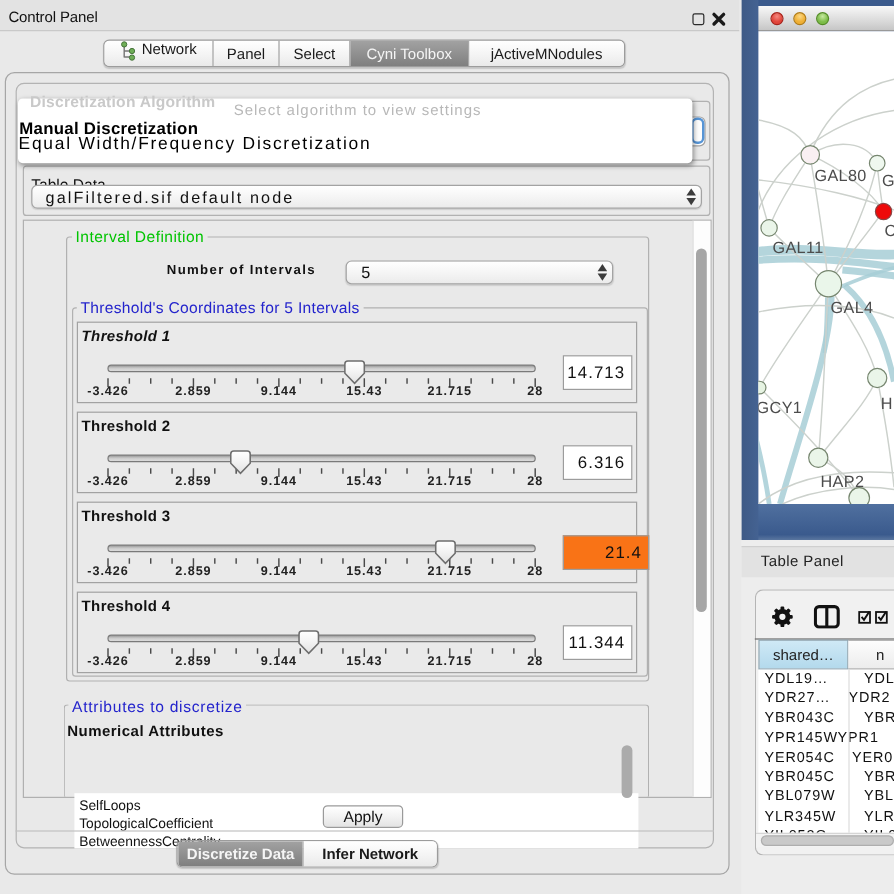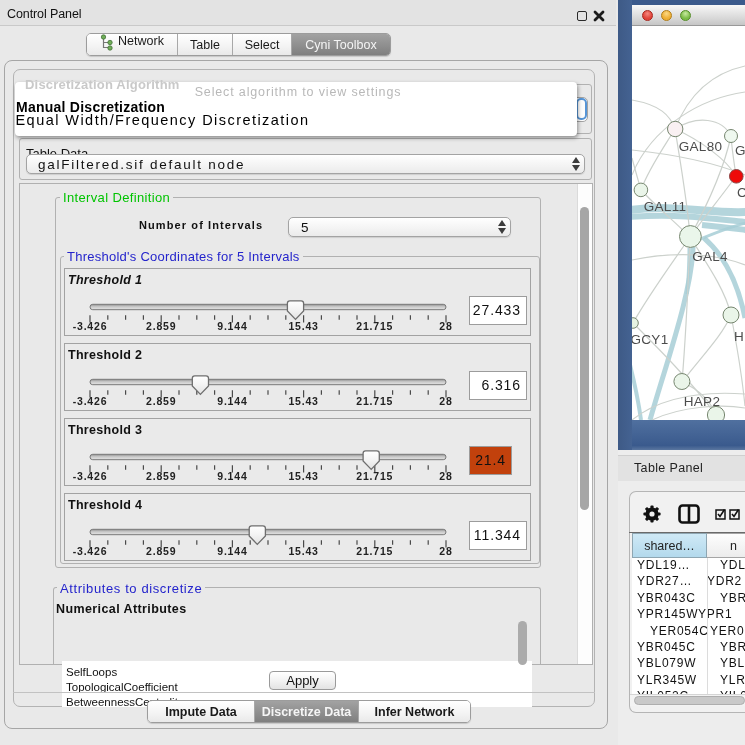--- a/index.html
+++ b/index.html
@@ -18,23 +18,24 @@
 <svg class="a" style="left:593px;top:10px;" width="12" height="12" viewBox="0 0 12 12">
     <path d="M2 2 L10 10 M10 2 L2 10" stroke="#1a1a1a" stroke-width="2.8" stroke-linecap="round"></path>
   </svg>
 <div class="a" style="left:86px;top:33px;height:23px;display:flex;border:1px solid #9c9c9c;border-radius:5px;overflow:hidden;box-shadow:0 1px 1px rgba(0,0,0,0.15);">
 <div style="width:90px;background:linear-gradient(#ffffff,#f3f3f3 60%,#e9e9e9);color:#1a1a1a;display:flex;align-items:flex-start;justify-content:center;font-size:12.5px;"><svg width="13" height="17" viewBox="0 0 13 17" style="margin-right:5px;">
         <path d="M3.5 3.5 V14 M3.5 8.5 H9.5 M3.5 13.5 H9.5" stroke="#777" stroke-width="1.2" fill="none"></path>
         <circle cx="3.5" cy="3" r="2.2" fill="#6fae57" stroke="#44713a" stroke-width="0.8"></circle>
         <circle cx="10" cy="8.5" r="2.2" fill="#6fae57" stroke="#44713a" stroke-width="0.8"></circle>
         <circle cx="10" cy="14" r="2.2" fill="#6fae57" stroke="#44713a" stroke-width="0.8"></circle>
       </svg>Network</div>
-<div style="width:55px;background:linear-gradient(#ffffff,#f3f3f3 60%,#e9e9e9);color:#1a1a1a;border-left:1px solid #a8a8a8;display:flex;align-items:center;justify-content:center;font-size:12.5px;">Table</div>
+<div style="width:55px;background:linear-gradient(#ffffff,#f3f3f3 60%,#e9e9e9);color:#1a1a1a;border-left:1px solid #a8a8a8;display:flex;align-items:center;justify-content:center;font-size:12.5px;">Panel</div>
 <div style="width:59px;background:linear-gradient(#ffffff,#f3f3f3 60%,#e9e9e9);color:#1a1a1a;border-left:1px solid #a8a8a8;display:flex;align-items:center;justify-content:center;font-size:12.5px;">Select</div>
 <div style="width:99px;background:linear-gradient(#a2a2a2,#7f7f7f);color:#f5f5f5;border-left:1px solid #a8a8a8;display:flex;align-items:center;justify-content:center;font-size:12.5px;">Cyni Toolbox</div>
+<div style="width:130px;background:linear-gradient(#ffffff,#f3f3f3 60%,#e9e9e9);color:#1a1a1a;border-left:1px solid #a8a8a8;display:flex;align-items:center;justify-content:center;font-size:12.5px;">jActiveMNodules</div>
 </div>
 <div class="a" style="left:3.5px;top:60px;width:604px;height:669px;border:1px solid #a6a6a6;border-radius:8px;background:#e9e9e9;"></div>
 <div class="a" style="left:13px;top:69px;width:582px;height:638px;border:1px solid #b3b3b3;border-radius:7px;background:#e9e9e9;"></div>
 <div class="gb" style="left:19px;top:84px;width:573px;height:50px;"></div>
 <div class="a" style="left:560px;top:97px;width:28px;height:25px;border:1px solid #a3a3a3;border-radius:0 5px 5px 0;background:#fff;"></div>
 <div class="a" style="left:576px;top:98px;width:11px;height:22px;border:2.5px solid #5795d6;border-radius:5px;background:#fdfdfd;"></div>
 <div class="gb" style="left:19px;top:138px;width:573px;height:42px;"></div>
 <div class="gbl" style="left:23px;top:146px;font-size:13px;color:#111;">Table Data</div>
 <div class="combo" style="left:26px;top:154px;width:559px;height:20px;"></div>
 <div class="ct" style="left:38px;top:156.5px;letter-spacing:1.75px;">galFiltered.sif default node</div>
@@ -75,21 +76,21 @@
     <rect x="14.0" y="6.3" width="356.0" height="5.4" rx="2.7" fill="url(#tg268)" stroke="#7a7a7a" stroke-width="1"></rect>
     <path d="M 14.0 17.3 V 24.4 M 31.8 17.3 V 21.8 M 49.6 17.3 V 21.8 M 67.4 17.3 V 21.8 M 85.2 17.3 V 24.4 M 103.0 17.3 V 21.8 M 120.8 17.3 V 21.8 M 138.6 17.3 V 21.8 M 156.4 17.3 V 24.4 M 174.2 17.3 V 21.8 M 192.0 17.3 V 21.8 M 209.8 17.3 V 21.8 M 227.6 17.3 V 24.4 M 245.4 17.3 V 21.8 M 263.2 17.3 V 21.8 M 281.0 17.3 V 21.8 M 298.8 17.3 V 24.4 M 316.6 17.3 V 21.8 M 334.4 17.3 V 21.8 M 352.2 17.3 V 21.8 M 370.0 17.3 V 24.4" stroke="#4a4a4a" stroke-width="1.2"></path>
     <text x="14.0" y="31.5" font-size="10.5" font-weight="bold" letter-spacing="0.8" fill="#222" text-anchor="middle" font-family="Liberation Sans">-3.426</text>
     <text x="85.2" y="31.5" font-size="10.5" font-weight="bold" letter-spacing="0.8" fill="#222" text-anchor="middle" font-family="Liberation Sans">2.859</text>
     <text x="156.4" y="31.5" font-size="10.5" font-weight="bold" letter-spacing="0.8" fill="#222" text-anchor="middle" font-family="Liberation Sans">9.144</text>
     <text x="227.6" y="31.5" font-size="10.5" font-weight="bold" letter-spacing="0.8" fill="#222" text-anchor="middle" font-family="Liberation Sans">15.43</text>
     <text x="298.8" y="31.5" font-size="10.5" font-weight="bold" letter-spacing="0.8" fill="#222" text-anchor="middle" font-family="Liberation Sans">21.715</text>
     <text x="370.0" y="31.5" font-size="10.5" font-weight="bold" letter-spacing="0.8" fill="#222" text-anchor="middle" font-family="Liberation Sans">28</text>
     <path d="M 211.4 13 L 211.4 5.3 Q 211.4 2.8 213.9 2.8 L 225.1 2.8 Q 227.6 2.8 227.6 5.3 L 227.6 13 L 219.5 21.4 Z" fill="url(#th268)" stroke="#6e6e6e" stroke-width="1.3"></path>
   </svg>
-<div class="a" style="left:469px;top:296px;width:58px;height:29px;background:#fff;border:1px solid #9c9c9c;font-size:14px;color:#111;text-align:right;line-height:27px;padding-right:5px;letter-spacing:0.9px;">27.433</div>
+<div class="a" style="left:469px;top:296px;width:58px;height:29px;background:#fff;border:1px solid #9c9c9c;font-size:14px;color:#111;text-align:right;line-height:27px;padding-right:5px;letter-spacing:0.9px;">14.713</div>
 <div class="a" style="left:64px;top:343px;width:467px;height:68px;border:1px solid #a2a2a2;background:#eaeaea;"></div>
 <div class="a" style="left:68px;top:348px;font-size:12.5px;font-weight:bold;color:#111;letter-spacing:0.3px;">Threshold 2</div>
 <svg class="a" style="left:56px;top:373px;" width="400" height="38" viewBox="-20 0 400 38">
     <defs>
       <linearGradient id="tg343" x1="0" y1="0" x2="0" y2="1">
         <stop offset="0" stop-color="#8f8f8f"></stop>
         <stop offset="0.45" stop-color="#c9c9c9"></stop>
         <stop offset="0.8" stop-color="#dadada"></stop>
         <stop offset="1" stop-color="#cfcfcf"></stop>
       </linearGradient>
@@ -129,21 +130,21 @@
     <rect x="14.0" y="6.3" width="356.0" height="5.4" rx="2.7" fill="url(#tg418)" stroke="#7a7a7a" stroke-width="1"></rect>
     <path d="M 14.0 17.3 V 24.4 M 31.8 17.3 V 21.8 M 49.6 17.3 V 21.8 M 67.4 17.3 V 21.8 M 85.2 17.3 V 24.4 M 103.0 17.3 V 21.8 M 120.8 17.3 V 21.8 M 138.6 17.3 V 21.8 M 156.4 17.3 V 24.4 M 174.2 17.3 V 21.8 M 192.0 17.3 V 21.8 M 209.8 17.3 V 21.8 M 227.6 17.3 V 24.4 M 245.4 17.3 V 21.8 M 263.2 17.3 V 21.8 M 281.0 17.3 V 21.8 M 298.8 17.3 V 24.4 M 316.6 17.3 V 21.8 M 334.4 17.3 V 21.8 M 352.2 17.3 V 21.8 M 370.0 17.3 V 24.4" stroke="#4a4a4a" stroke-width="1.2"></path>
     <text x="14.0" y="31.5" font-size="10.5" font-weight="bold" letter-spacing="0.8" fill="#222" text-anchor="middle" font-family="Liberation Sans">-3.426</text>
     <text x="85.2" y="31.5" font-size="10.5" font-weight="bold" letter-spacing="0.8" fill="#222" text-anchor="middle" font-family="Liberation Sans">2.859</text>
     <text x="156.4" y="31.5" font-size="10.5" font-weight="bold" letter-spacing="0.8" fill="#222" text-anchor="middle" font-family="Liberation Sans">9.144</text>
     <text x="227.6" y="31.5" font-size="10.5" font-weight="bold" letter-spacing="0.8" fill="#222" text-anchor="middle" font-family="Liberation Sans">15.43</text>
     <text x="298.8" y="31.5" font-size="10.5" font-weight="bold" letter-spacing="0.8" fill="#222" text-anchor="middle" font-family="Liberation Sans">21.715</text>
     <text x="370.0" y="31.5" font-size="10.5" font-weight="bold" letter-spacing="0.8" fill="#222" text-anchor="middle" font-family="Liberation Sans">28</text>
     <path d="M 287.1 13 L 287.1 5.3 Q 287.1 2.8 289.6 2.8 L 300.8 2.8 Q 303.3 2.8 303.3 5.3 L 303.3 13 L 295.2 21.4 Z" fill="url(#th418)" stroke="#6e6e6e" stroke-width="1.3"></path>
   </svg>
-<div class="a" style="left:469px;top:446px;width:43px;height:29px;background:#c2410c;border:1px solid #9c9c9c;font-size:14px;color:#111;text-align:right;line-height:27px;padding-right:5px;letter-spacing:0.9px;">21.4</div>
+<div class="a" style="left:469px;top:446px;width:72px;height:29px;background:#f97316;border:1px solid #9c9c9c;font-size:14px;color:#111;text-align:right;line-height:27px;padding-right:5px;letter-spacing:0.9px;">21.4</div>
 <div class="a" style="left:64px;top:493px;width:467px;height:68px;border:1px solid #a2a2a2;background:#eaeaea;"></div>
 <div class="a" style="left:68px;top:498px;font-size:12.5px;font-weight:bold;color:#111;letter-spacing:0.3px;">Threshold 4</div>
 <svg class="a" style="left:56px;top:523px;" width="400" height="38" viewBox="-20 0 400 38">
     <defs>
       <linearGradient id="tg493" x1="0" y1="0" x2="0" y2="1">
         <stop offset="0" stop-color="#8f8f8f"></stop>
         <stop offset="0.45" stop-color="#c9c9c9"></stop>
         <stop offset="0.8" stop-color="#dadada"></stop>
         <stop offset="1" stop-color="#cfcfcf"></stop>
       </linearGradient>
@@ -167,21 +168,20 @@
 <div class="a" style="left:53px;top:587px;width:488px;height:77px;border:1px solid #b1b1b1;border-bottom:none;border-radius:3px 3px 0 0;"></div>
 <div class="gbl" style="left:57px;top:581px;font-size:13px;color:#2424cc;letter-spacing:0.6px;">Attributes to discretize</div>
 <div class="a" style="left:56px;top:602px;font-size:12.5px;font-weight:bold;color:#111;letter-spacing:0.4px;">Numerical Attributes</div>
 <div class="a" style="left:62px;top:618.5px;width:470px;height:46px;background:#fff;overflow:hidden;margin-top:42px;">
     <div style="font-size:11.5px;color:#111;line-height:15.4px;padding:4px 0 0 4px;">SelfLoops<br>TopologicalCoefficient<br>BetweennessCentrality</div>
   </div>
 <div class="a" style="left:518px;top:621px;width:9px;height:44px;background:#ababab;border-radius:5px;"></div>
 <div class="a" style="left:269px;top:671px;width:67px;height:19px;border:1px solid #9a9a9a;border-radius:4px;background:linear-gradient(#ffffff,#f1f1f1 55%,#e3e3e3);font-size:13px;color:#111;text-align:center;line-height:17px;">Apply</div>
 <div class="a" style="left:13px;top:692px;width:582px;height:1px;background:#c2c2c2;"></div>
 <div class="a" style="left:147px;top:700px;height:23px;display:flex;border:1px solid #9c9c9c;border-radius:5px;overflow:hidden;box-shadow:0 1px 1px rgba(0,0,0,0.15);">
-<div style="width:106px;background:linear-gradient(#ffffff,#f3f3f3 60%,#e9e9e9);color:#1a1a1a;display:flex;align-items:center;justify-content:center;font-size:12.5px;font-weight:bold;">Impute Data</div>
 <div style="width:104px;background:linear-gradient(#a2a2a2,#7f7f7f);color:#f5f5f5;border-left:1px solid #a8a8a8;display:flex;align-items:center;justify-content:center;font-size:12.5px;font-weight:bold;">Discretize Data</div>
 <div style="width:112px;background:linear-gradient(#ffffff,#f3f3f3 60%,#e9e9e9);color:#1a1a1a;border-left:1px solid #a8a8a8;display:flex;align-items:center;justify-content:center;font-size:12.5px;font-weight:bold;">Infer Network</div>
 </div>
 <div class="a" style="left:618px;top:0;width:127px;height:745px;background:#ededed;"></div>
 <div class="a" style="left:618px;top:0;width:127px;height:450px;background:linear-gradient(90deg,#3e5a86,#4c6da1 25%,#44659c 75%,#31507f);"></div>
 <div class="a" style="left:632px;top:0;width:113px;height:4.5px;background:#3b5a8c;"></div>
 <div class="a" style="left:632px;top:420px;width:113px;height:30px;background:linear-gradient(#50709f,#3a5a8d 85%,#5a769f);"></div>
 <div class="a" style="left:632px;top:4.5px;width:113px;height:21.5px;background:linear-gradient(#f8f8f8,#d6d6d6 70%,#c6c6c6);border-bottom:1px solid #999;"></div>
 <div class="a" style="left:642.0px;top:10px;width:11px;height:11px;border-radius:50%;background:radial-gradient(circle at 50% 30%,#f4887f,#e1443a 60%,#e1443a);border:1px solid #a6241c;"></div>
 <div class="a" style="left:661.0px;top:10px;width:11px;height:11px;border-radius:50%;background:radial-gradient(circle at 50% 30%,#fbd884,#efaf34 60%,#efaf34);border:1px solid #b07c18;"></div>
@@ -266,21 +266,21 @@
     <path d="M3 6 L5 8.5 L9.5 1.5" fill="none" stroke="#111" stroke-width="1.6"></path>
   </svg>
 <div class="a" style="left:629px;top:531.5px;width:120px;height:1.5px;background:#6a6a6a;"></div>
 <div class="a" style="left:632px;top:533px;width:75px;height:25px;background:linear-gradient(#cfe9f6,#b3d9ec);border:1px solid #8ea6b2;font-size:12.5px;color:#222;text-align:center;line-height:24px;">shared…</div>
 <div class="a" style="left:707px;top:533px;width:39px;height:25px;background:linear-gradient(#fdfdfd,#ececec);border:1px solid #a5a5a5;border-left:none;border-right:none;font-size:12.5px;color:#222;padding-left:23px;line-height:24px;">n</div>
 <div class="a" style="left:632px;top:558px;width:113px;height:136px;background:#fff;overflow:hidden;">
 <div style="height:16.4px;font-size:12px;color:#111;letter-spacing:0.75px;white-space:nowrap;"><span style="display:inline-block;width:74px;padding-left:5px;">YDL19…</span><span style="padding-left:14px;">YDL1</span></div>
 <div style="height:16.4px;font-size:12px;color:#111;letter-spacing:0.75px;white-space:nowrap;"><span style="display:inline-block;width:61px;padding-left:5px;">YDR27…</span><span style="padding-left:14px;">YDR2</span></div>
 <div style="height:16.4px;font-size:12px;color:#111;letter-spacing:0.75px;white-space:nowrap;"><span style="display:inline-block;width:74px;padding-left:5px;">YBR043C</span><span style="padding-left:14px;">YBR0</span></div>
 <div style="height:16.4px;font-size:12px;color:#111;letter-spacing:0.75px;white-space:nowrap;"><span style="display:inline-block;width:52px;padding-left:5px;">YPR145W</span><span style="padding-left:14px;">YPR1</span></div>
-<div style="height:16.4px;font-size:12px;color:#111;letter-spacing:0.75px;white-space:nowrap;"><span style="display:inline-block;width:64px;padding-left:18px;">YER054C</span><span style="padding-left:14px;">YER0</span></div>
+<div style="height:16.4px;font-size:12px;color:#111;letter-spacing:0.75px;white-space:nowrap;"><span style="display:inline-block;width:64px;padding-left:5px;">YER054C</span><span style="padding-left:14px;">YER0</span></div>
 <div style="height:16.4px;font-size:12px;color:#111;letter-spacing:0.75px;white-space:nowrap;"><span style="display:inline-block;width:74px;padding-left:5px;">YBR045C</span><span style="padding-left:14px;">YBR0</span></div>
 <div style="height:16.4px;font-size:12px;color:#111;letter-spacing:0.75px;white-space:nowrap;"><span style="display:inline-block;width:74px;padding-left:5px;">YBL079W</span><span style="padding-left:14px;">YBL0</span></div>
 <div style="height:16.4px;font-size:12px;color:#111;letter-spacing:0.75px;white-space:nowrap;"><span style="display:inline-block;width:74px;padding-left:5px;">YLR345W</span><span style="padding-left:14px;">YLR3</span></div>
 <div style="height:16.4px;font-size:12px;color:#111;letter-spacing:0.75px;white-space:nowrap;"><span style="display:inline-block;width:74px;padding-left:5px;">YIL052C</span><span style="padding-left:14px;">YIL0</span></div>
 </div>
 <div class="a" style="left:706.5px;top:558px;width:1px;height:136px;background:#dcdcdc;"></div>
 <div class="a" style="left:630px;top:694px;width:115px;height:12px;background:#f3f3f3;border-top:1px solid #d5d5d5;"></div>
 <div class="a" style="left:634px;top:695.5px;width:111px;height:9px;background:#c9c9c9;border:1px solid #aeaeae;border-radius:5px;"></div>
 <div class="a" style="left:15px;top:82px;width:562px;height:54px;background:#fff;border-radius:4px;box-shadow:1px 2px 4px rgba(0,0,0,0.4);z-index:50;"></div>
 <div class="a" style="left:25px;top:77px;font-size:13px;font-weight:bold;color:#c9c9c9;letter-spacing:0.2px;z-index:51;">Discretization Algorithm</div>

